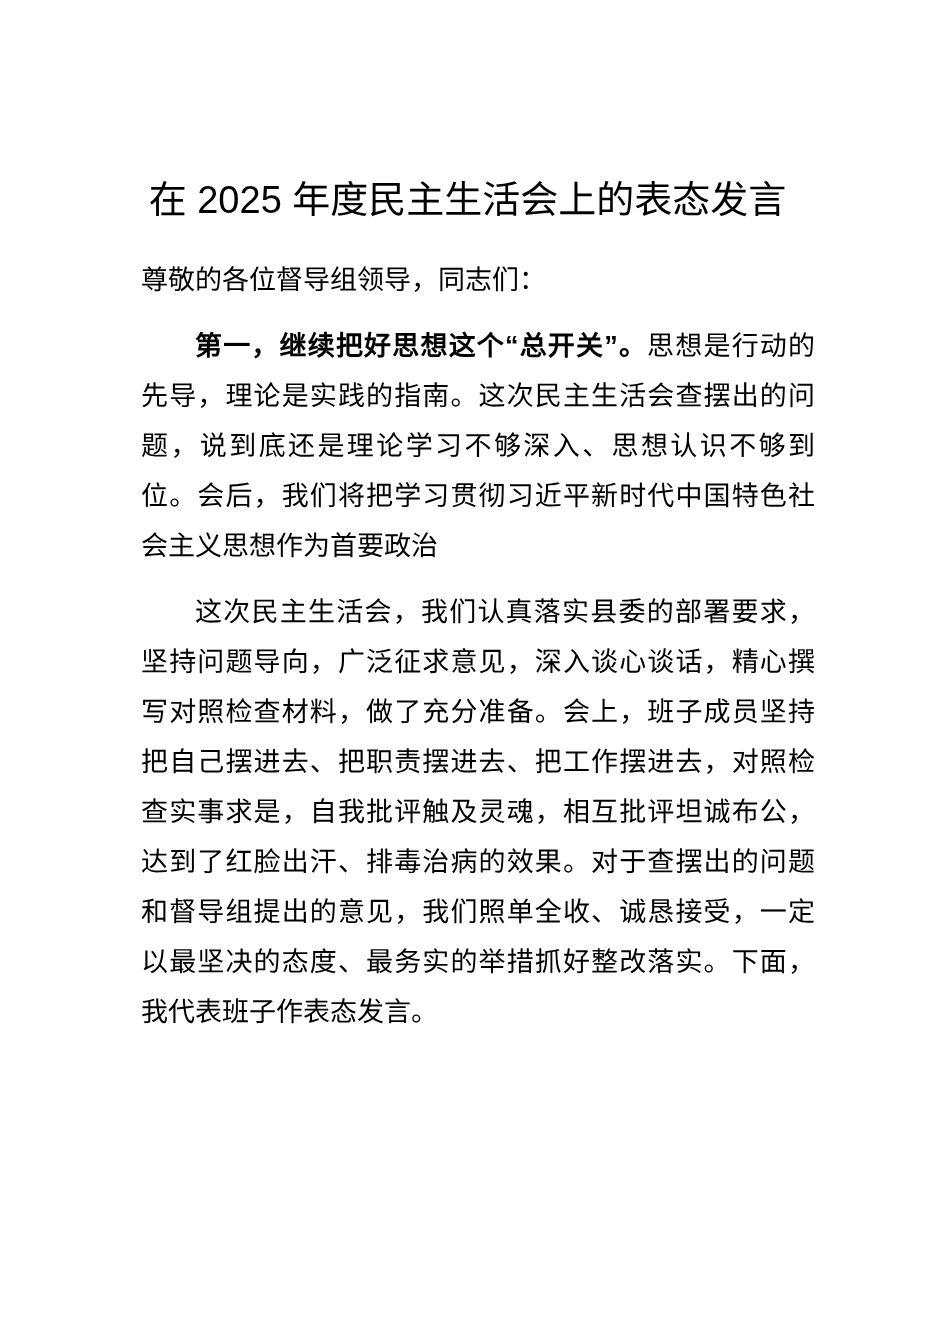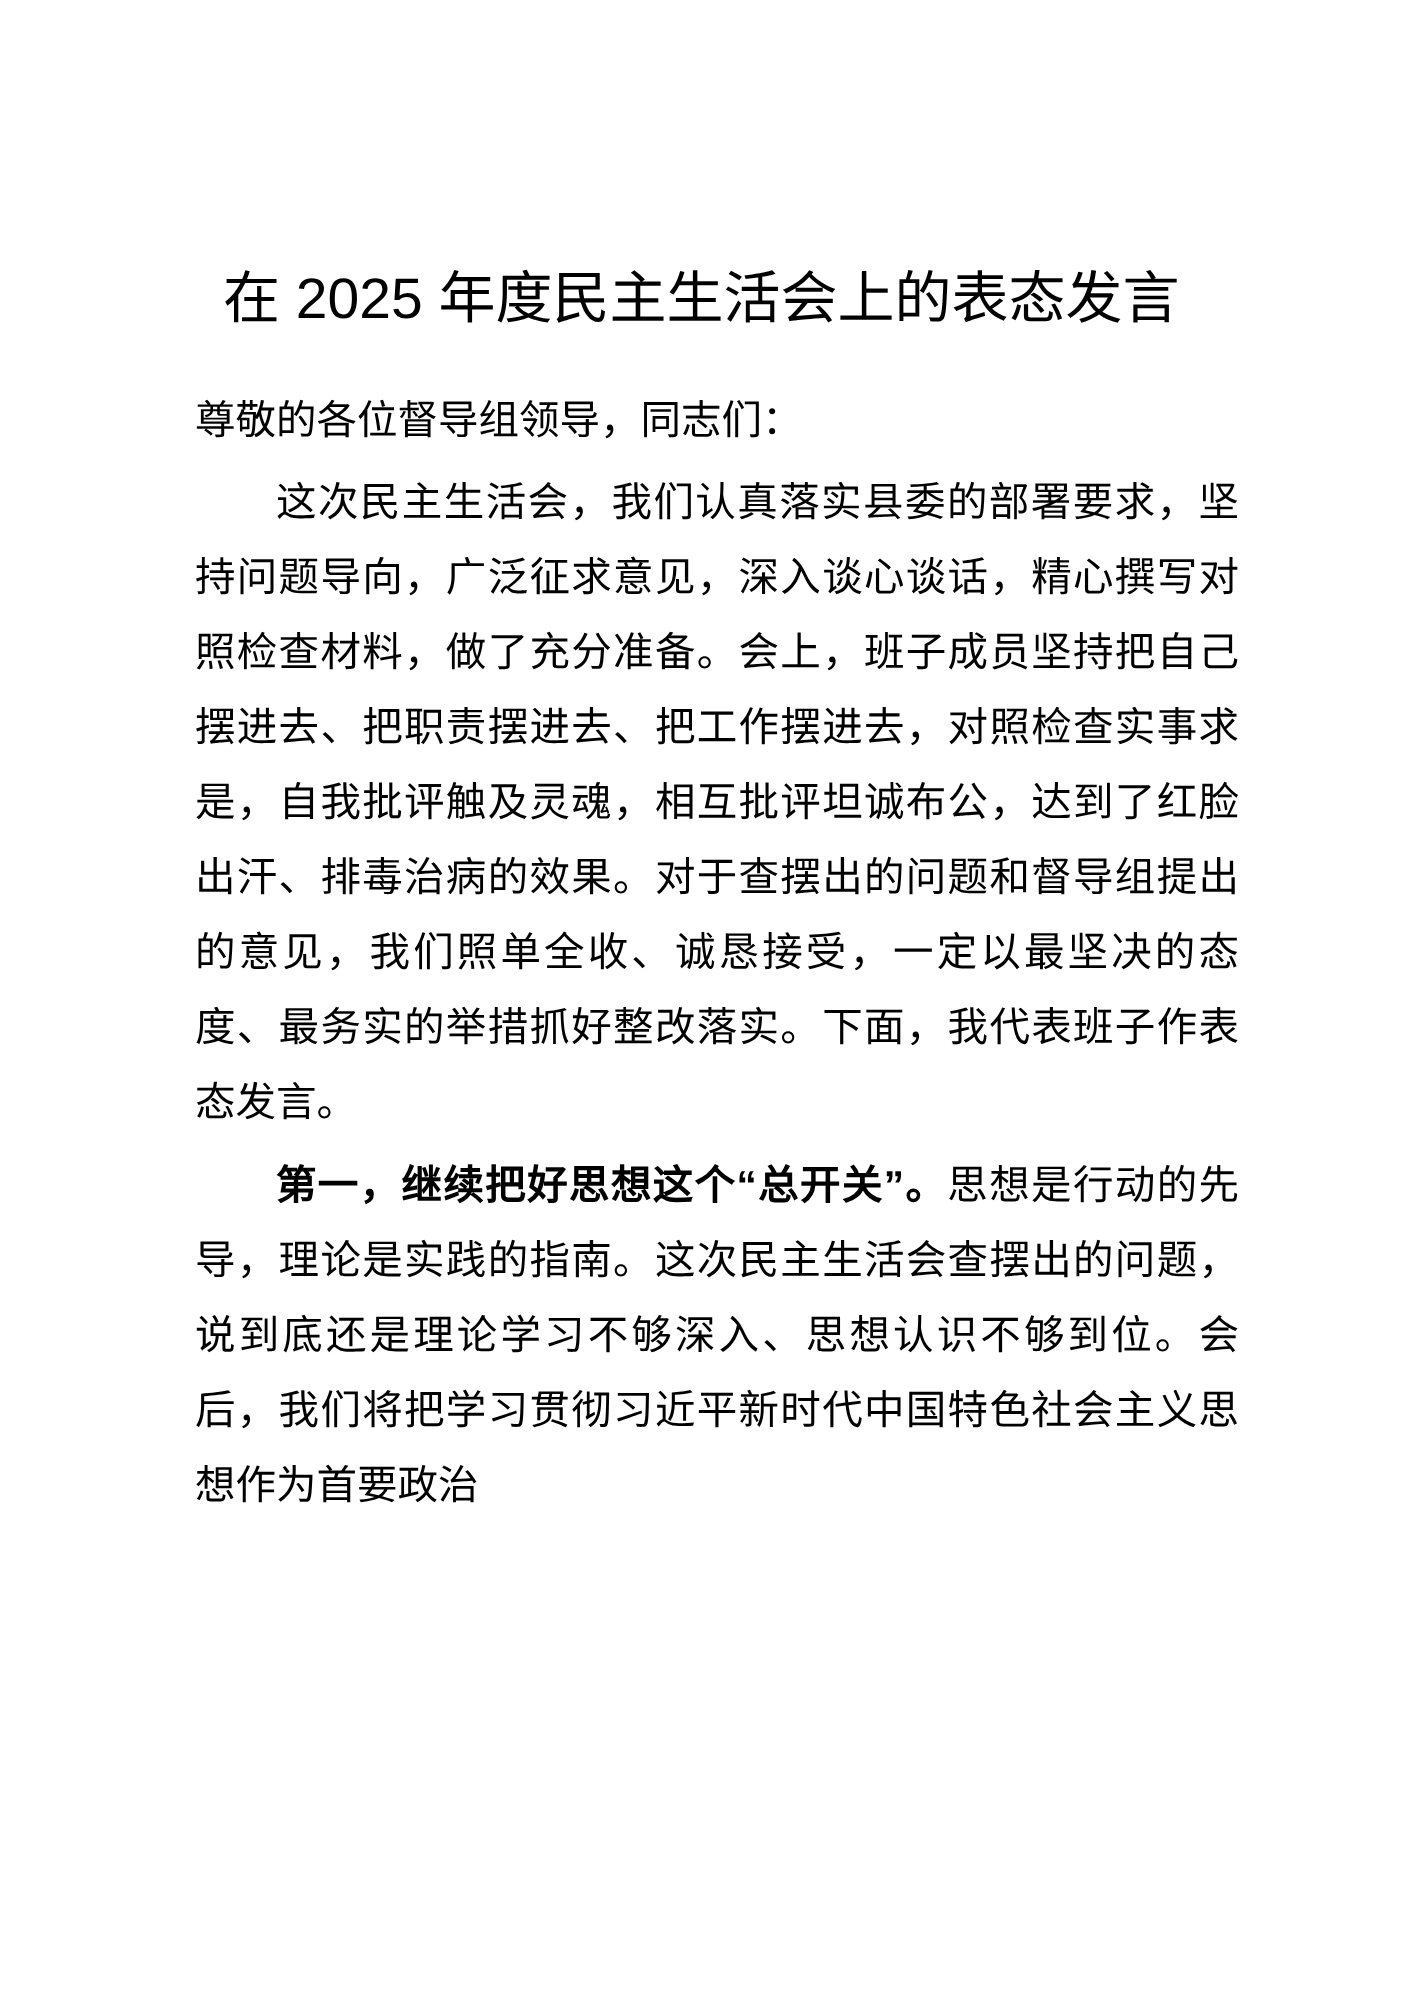--- a/index.html
+++ b/index.html
@@ -31,21 +31,21 @@
   }
   .content {
     width: 706px;
     margin: 31px 0 0 125px;
     font-size: 27px;
     line-height: 50px;
     text-align: justify;
     text-justify: inter-ideograph;
   }
   .content p {
-    margin: 5px;
+    margin: 16px;
     padding: 0;
   }
   .content p.indent {
     text-indent: 2em;
   }
   .bold-lead {
     font-weight: 700;
   }
 </style>
 </head>
@@ -53,18 +53,18 @@
 
 <div class="page">
 
   <h1 class="doc-title">在 2025 年度民主生活会上的表态发言</h1>
 
   <div class="content">
 
     <p>尊敬的各位督导组领导，同志们：</p>
 
 
+    <p class="indent"><span class="bold-lead">第一，继续把好思想这个“总开关”。</span><span>思想是行动的先导，理论是实践的指南。这次民主生活会查摆出的问题，说到底还是理论学习不够深入、思想认识不够到位。会后，我们将把学习贯彻习近平新时代中国特色社会主义思想作为首要政治</span></p>
+
     <p class="indent">这次民主生活会，我们认真落实县委的部署要求，坚持问题导向，广泛征求意见，深入谈心谈话，精心撰写对照检查材料，做了充分准备。会上，班子成员坚持把自己摆进去、把职责摆进去、把工作摆进去，对照检查实事求是，自我批评触及灵魂，相互批评坦诚布公，达到了红脸出汗、排毒治病的效果。对于查摆出的问题和督导组提出的意见，我们照单全收、诚恳接受，一定以最坚决的态度、最务实的举措抓好整改落实。下面，我代表班子作表态发言。</p>
-
-    <p class="indent"><span class="bold-lead">第一，继续把好思想这个“总开关”。</span><span>思想是行动的先导，理论是实践的指南。这次民主生活会查摆出的问题，说到底还是理论学习不够深入、思想认识不够到位。会后，我们将把学习贯彻习近平新时代中国特色社会主义思想作为首要政治</span></p>
 
   </div>
 </div>
 
 </body></html>

